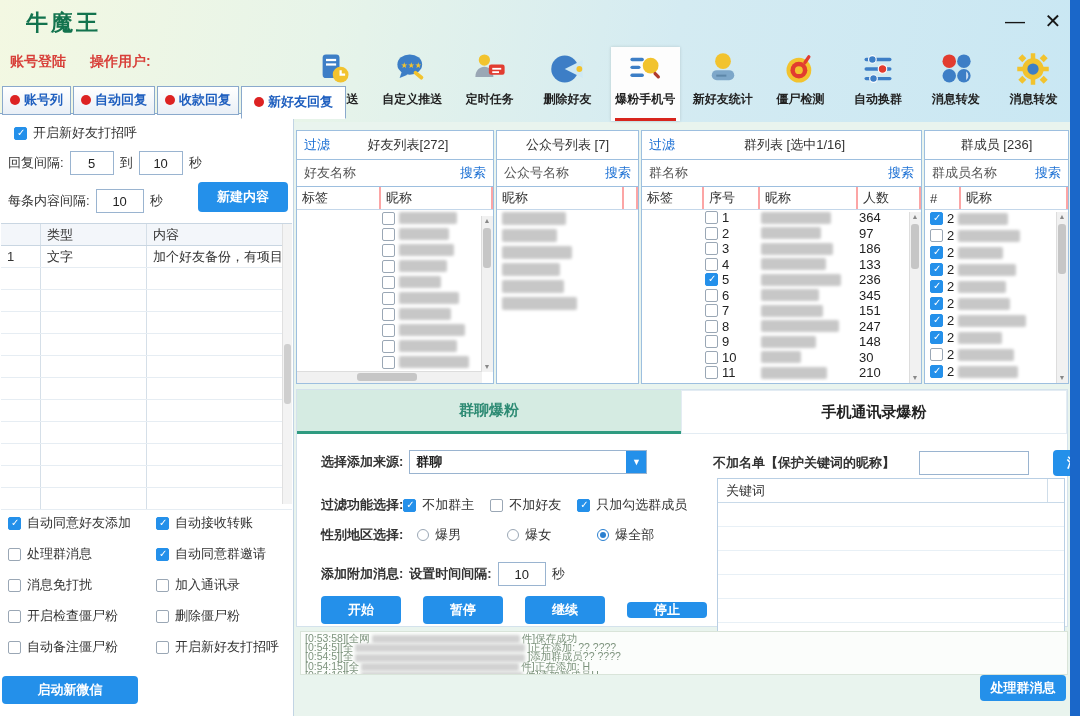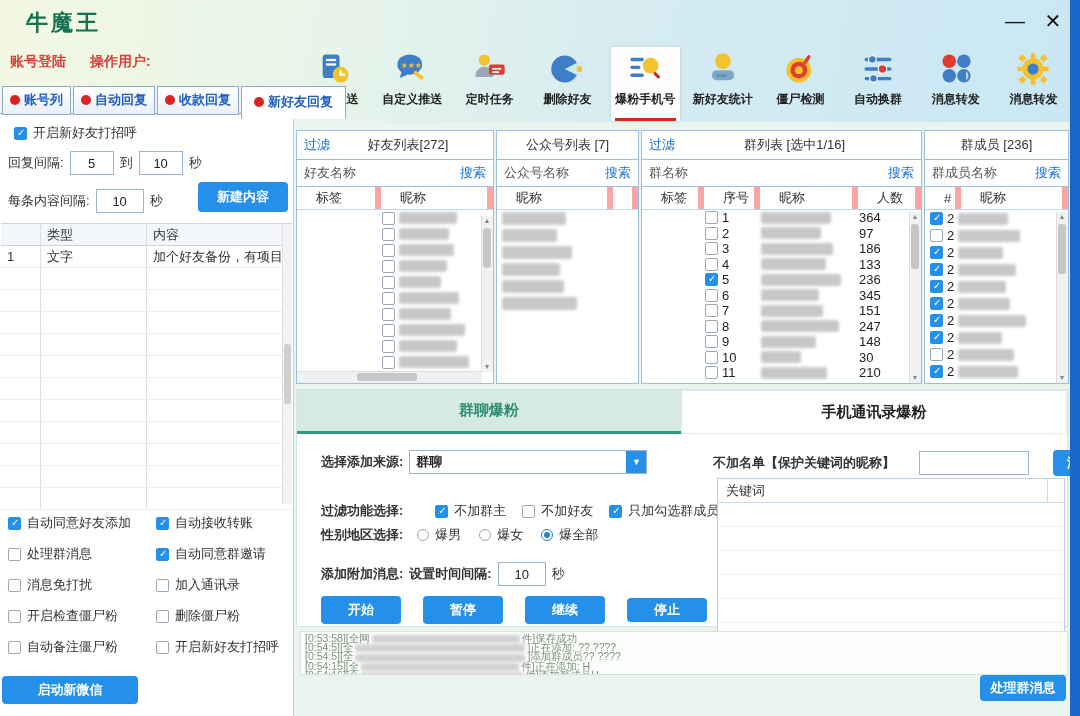--- a/index.html
+++ b/index.html
@@ -52,21 +52,21 @@
   
   .opt-grid{left:8px;top:400px;width:282px;display:grid;grid-template-columns:148px 134px;row-gap:13px}
   .opt{display:flex;align-items:center;gap:6px;font-size:13px;color:#333;cursor:pointer;white-space:nowrap}
   
   .panel{background:#fff;border:1px solid #9dbfdf}
   .p-head{height:29px;display:flex;align-items:center;border-bottom:1px solid #9dbfdf;padding:0 7px;font-size:13px;box-sizing:border-box}
   .p-title{flex:1;text-align:center;color:#333}
   .link{color:#1a6fd4;cursor:pointer}
   .p-search{height:27px;display:flex;align-items:center;justify-content:space-between;border-bottom:1px solid #9dbfdf;padding:0 7px;font-size:13px;color:#555;box-sizing:border-box}
   .p-cols{display:flex;height:23px;align-items:stretch;border-bottom:1px solid #c4d7ea;font-size:13px;color:#333;box-sizing:border-box}
-  .p-cols>div{border-right:6px solid #fca5a5;padding-left:19px;display:flex;align-items:center;box-sizing:border-box}
+  .p-cols>div{border-right:2px solid #fca5a5;padding-left:5px;display:flex;align-items:center;box-sizing:border-box}
   .p-body{position:relative;overflow:hidden}
   .p-row{display:flex;align-items:center;padding-left:5px;gap:4px;box-sizing:border-box}
   .blur{height:12px;background:#c7c7c7;border-radius:2px;filter:blur(1.8px);flex:none}
   .vscroll{position:absolute;right:0;top:0;bottom:0;width:11px;background:#f1f1f1;border-left:1px solid #ddd}
   .vthumb{position:absolute;left:1px;width:8px;background:#c6c6c6;border-radius:3px}
   .varrow{position:absolute;left:0;width:10px;height:10px;font-size:7px;color:#888;text-align:center;line-height:10px}
   .hscroll{position:absolute;left:0;right:11px;bottom:0;height:11px;background:#f1f1f1;border-top:1px solid #ddd}
   .hthumb{position:absolute;top:1px;height:8px;background:#c6c6c6;border-radius:3px}
   .num{font-size:13px;color:#222}
   
@@ -662,41 +662,41 @@
   <div class="b-tab plain">手机通讯录爆粉</div>
 
   <div class="row-line" style="left:24px;top:60px">
     <span class="flabel">选择添加来源:</span>
     <div class="selectbox">
       <span class="val">群聊</span>
       <span class="arr">▼</span>
     </div>
   </div>
 
-  <div class="row-line" style="left:24px;top:112px;gap:32px">
+  <div class="row-line" style="left:24px;top:106px;gap:0">
     <span class="flabel">过滤功能选择:</span>
     <span id="filter-opts" style="display:flex;gap:16px">
         <span class="opt">
           <span class="cb on"></span>
           <span>不加群主</span>
         </span>
         <span class="opt">
           <span class="cb"></span>
           <span>不加好友</span>
         </span>
         <span class="opt">
           <span class="cb on"></span>
           <span>只加勾选群成员</span>
         </span>
       </span>
   </div>
 
   <div class="row-line" style="left:24px;top:136px;gap:14px">
     <span class="flabel">性别地区选择:</span>
-    <span id="gender-opts" style="display:flex;gap:18px">
+    <span id="gender-opts" style="display:flex;gap:46px">
         <span class="opt">
           <span class="radio"></span>
           <span>爆男</span>
         </span>
         <span class="opt">
           <span class="radio"></span>
           <span>爆女</span>
         </span>
         <span class="opt">
           <span class="radio on"></span>
@@ -709,21 +709,21 @@
     <span class="flabel">添加附加消息:</span>
     <span class="flabel">设置时间间隔:</span>
     <input class="ipt" style="width: 42px;" value="10">
     <span>秒</span>
   </div>
 
   <div class="row-line" style="left:24px;top:206px;gap:22px" id="burst-buttons">
       <button class="btn" style="width: 80px; height: 28px;">开始</button>
       <button class="btn" style="width: 80px; height: 28px;">暂停</button>
       <button class="btn" style="width: 80px; height: 28px;">继续</button>
-      <button class="btn" style="width: 80px; height: 24px;">停止</button>
+      <button class="btn" style="width: 80px; height: 16px;">停止</button>
     </div>
 
   <div class="row-line" style="left:416px;top:60px;gap:24px">
     <span class="flabel">不加名单【保护关键词的昵称】</span>
     <input class="ipt" style="width: 104px;" value="">
     <button class="btn" style="width:54px;height:26px">添加</button>
   </div>
 
   <div class="kw-table">
     <div class="kw-head">

